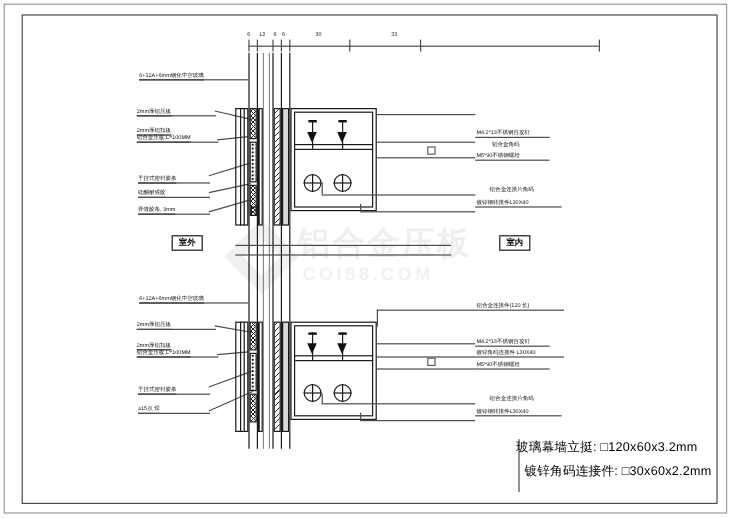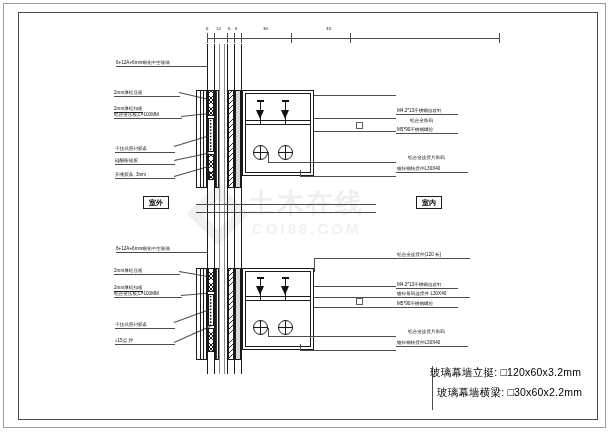--- a/index.html
+++ b/index.html
@@ -62,21 +62,21 @@
 </head>
 <body>
 
 <div id="sheet">
 
   <div class="outer-border"></div>
   <div class="inner-border"></div>
 
   <div class="watermark">
     <div class="wm-diamond"></div>
-    <div class="wm-text">土木在线</div>
+    <div class="wm-text">铝合金压板</div>
     <div class="wm-sub">COI88.COM</div>
   </div>
 
   <div>
     <div class="ln h1 thin" style="left:207px;top:38px;width:292px;"></div>
 
     <div class="ln v1 thin" style="left:207px;top:33px;height:10px;"></div>
     <div class="ln v1 thin" style="left:214px;top:33px;height:10px;"></div>
     <div class="ln v1 thin" style="left:227px;top:33px;height:10px;"></div>
     <div class="ln v1 thin" style="left:234px;top:33px;height:10px;"></div>
@@ -280,16 +280,16 @@
 
     <div class="lbl" style="left:408px;top:329px;">铝合金连接片角码</div>
     <div class="lbl" style="left:397px;top:340px;">镀锌钢转接件L30X40</div>
     <div class="ln h1 thin" style="left:396px;top:346px;width:72px;"></div>
   </div>
 
 
   <div>
     <div class="ln v1 thin" style="left:432px;top:366px;height:44px;"></div>
     <div class="spec" style="left:430px;top:366px;">玻璃幕墙立挺:  □120x60x3.2mm</div>
-    <div class="spec" style="left:437px;top:386px;">玻璃幕墙横梁:  □30x60x2.2mm</div>
+    <div class="spec" style="left:437px;top:386px;">镀锌角码连接件:  □30x60x2.2mm</div>
   </div>
 
 </div>
 
 </body></html>

